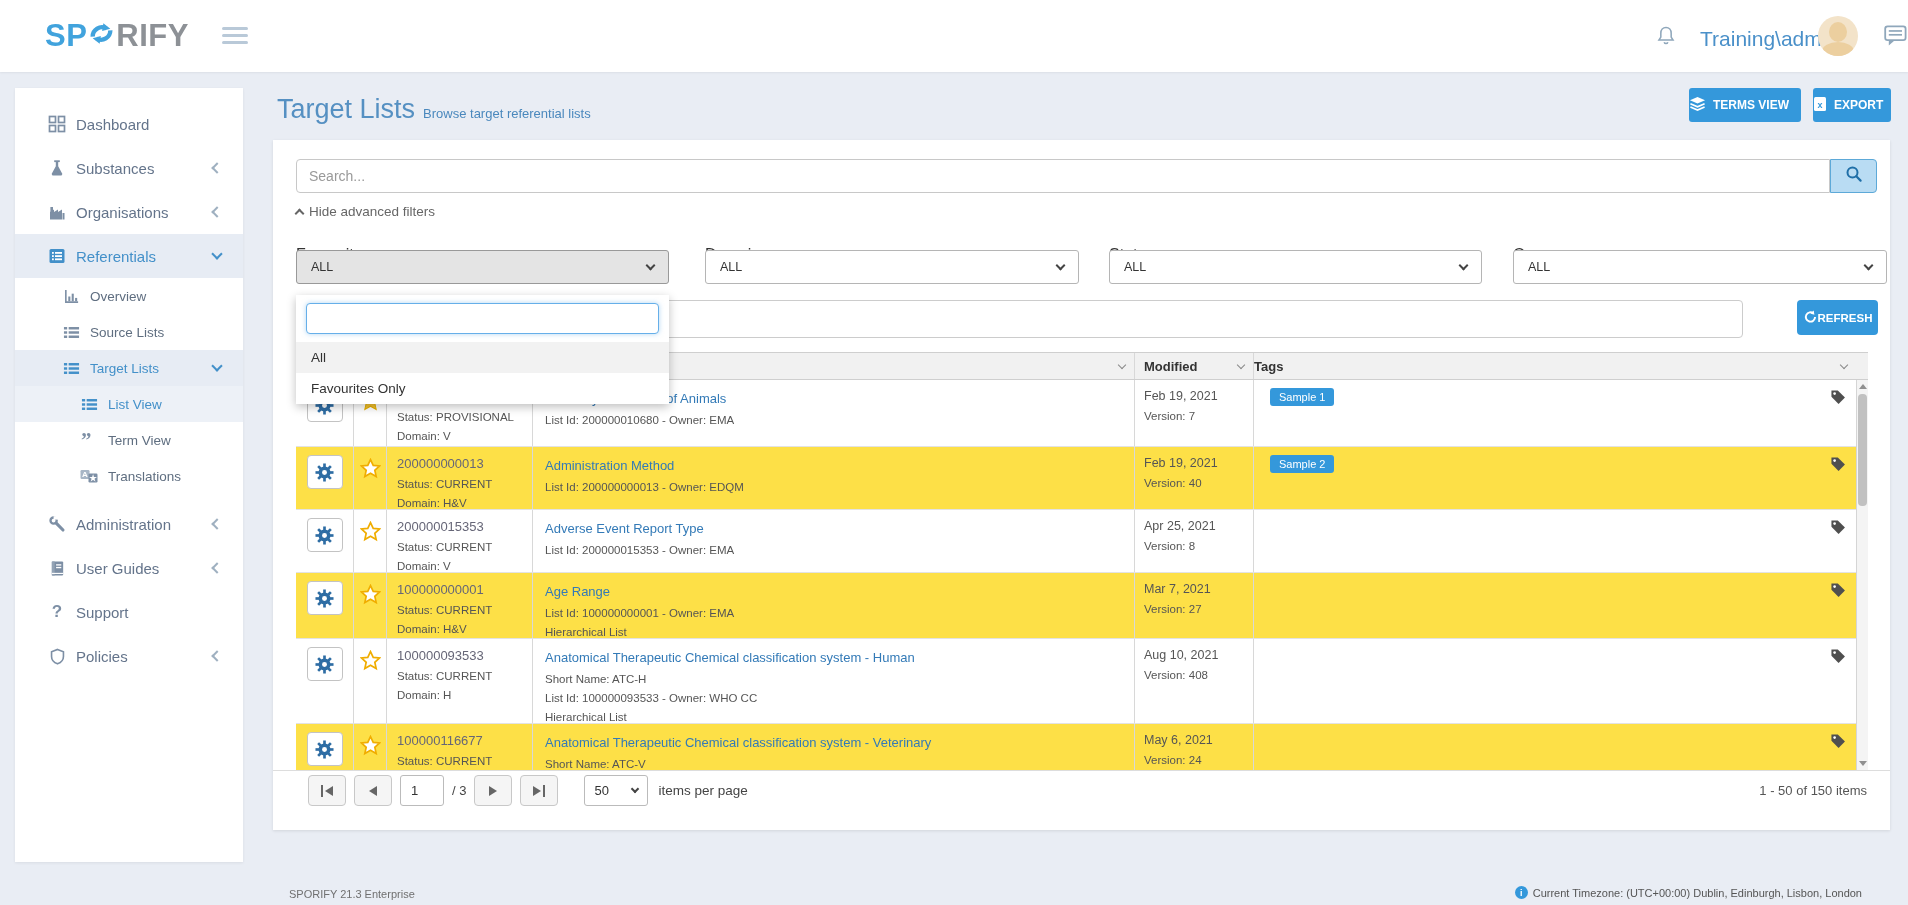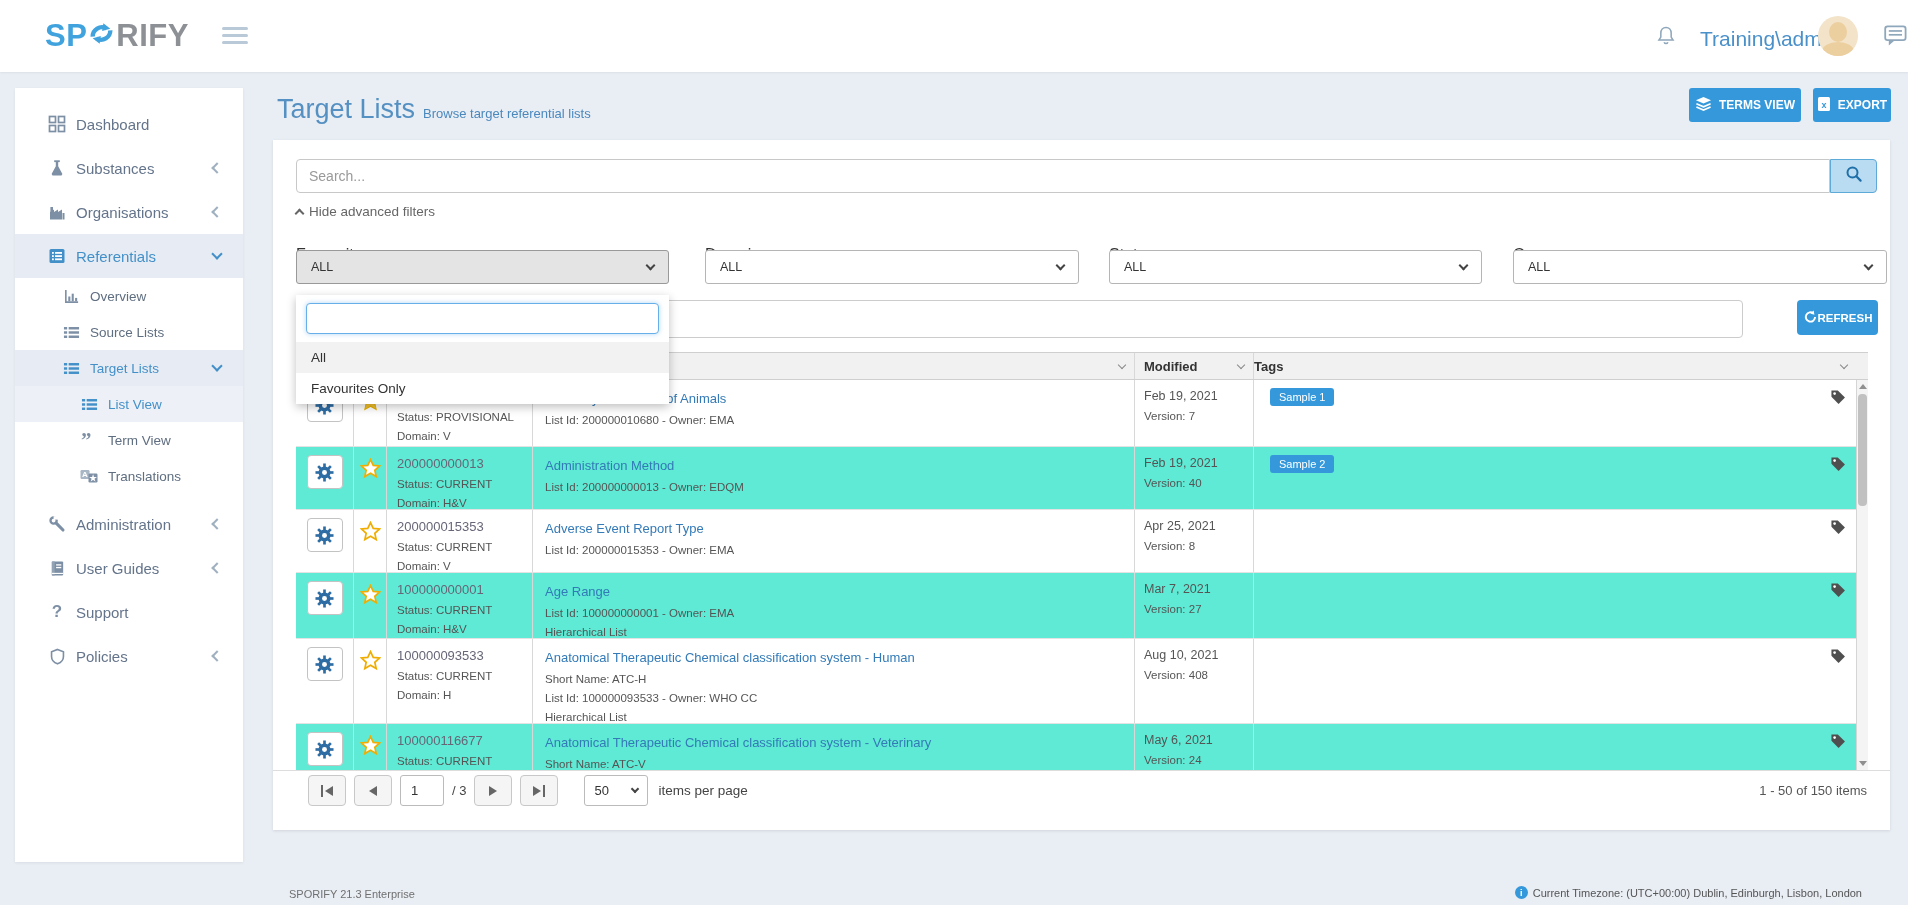--- a/index.html
+++ b/index.html
@@ -41,21 +41,21 @@
   .chev-left { transform:rotate(135deg); }
   .chev-down { transform:rotate(45deg); margin-top:-4px; }
   .chev-blue { border-color:#4390c9; }
   .qmark { font-size:17px; font-weight:bold; color:#7d8fa5; }
 
   
   .page-title { position:absolute; left:277px; top:94px; font-size:27px; color:#5590c2; z-index:6;}
   .page-subtitle { font-size:13px; color:#4a88bd; margin-left:8px; }
   .btn-blue { position:absolute; top:88px; height:34px; background:#3498db; color:#fff; border:none;
               border-radius:3px; font-size:12px; font-weight:bold; font-family:"Liberation Sans",sans-serif;
-              display:flex; align-items:center; justify-content:center; gap:7px; cursor:pointer; z-index:6; }
+              display:flex; align-items:center; gap:7px; cursor:pointer; z-index:6; }
   #btn-terms { left:1689px; width:112px; }
   #btn-export { left:1813px; width:78px; }
 
   
   #card { position:absolute; left:273px; top:140px; width:1617px; height:690px; background:#fff;
           box-shadow:0 1px 3px rgba(0,0,0,.1); z-index:6; }
   .search-input { position:absolute; left:23px; top:19px; width:1534px; height:34px;
                   border:1px solid #c8c8c8; border-radius:4px 0 0 4px; padding:0 12px; font-size:14px;
                   color:#333; font-family:"Liberation Sans",sans-serif; outline:none; }
   .search-input::placeholder { color:#999; }
@@ -89,21 +89,21 @@
   .dd-opt { height:31px; display:flex; align-items:center; padding-left:15px; font-size:13.5px;
             color:#333; cursor:pointer; }
   .dd-opt-hl { background:#f2f2f2; }
 
   
   #tbl { position:absolute; left:23px; top:212px; width:1572px; }
   .thead { display:flex; height:28px; background:#f1f1f1; border-top:1px solid #cfcfcf;
            border-bottom:1px solid #cfcfcf; align-items:center; font-size:13px; font-weight:bold; color:#333; }
   .tbody { position:relative; height:390px; overflow:hidden; }
   .trow { display:flex; border-bottom:1px solid #e3e3e3; }
-  .stripe { background:#5eead4; }
+  .stripe { background:#fde047; }
   .c-gear { width:57px; } .c-star { width:33px; } .c-id { width:146px; }
   .c-name { width:602px; } .c-mod { width:119px; } .c-tags { width:603px; position:relative; }
   .c-scroll { width:12px; }
   .thead > div { height:100%; display:flex; align-items:center; }
   .vline { border-left:1px solid #d8d8d8; }
   .sortchev { width:6px; height:6px; border-right:1.5px solid #888; border-bottom:1.5px solid #888;
               transform:rotate(45deg); margin-left:auto; margin-right:9px; margin-top:-2px; }
   .hpad { padding-left:9px; }
   .gear-btn { margin:8px auto 0 auto; width:36px; height:34px; background:#fff; border:1px solid #c3c3c3;
               border-radius:4px; display:flex; align-items:center; justify-content:center; cursor:pointer; }

